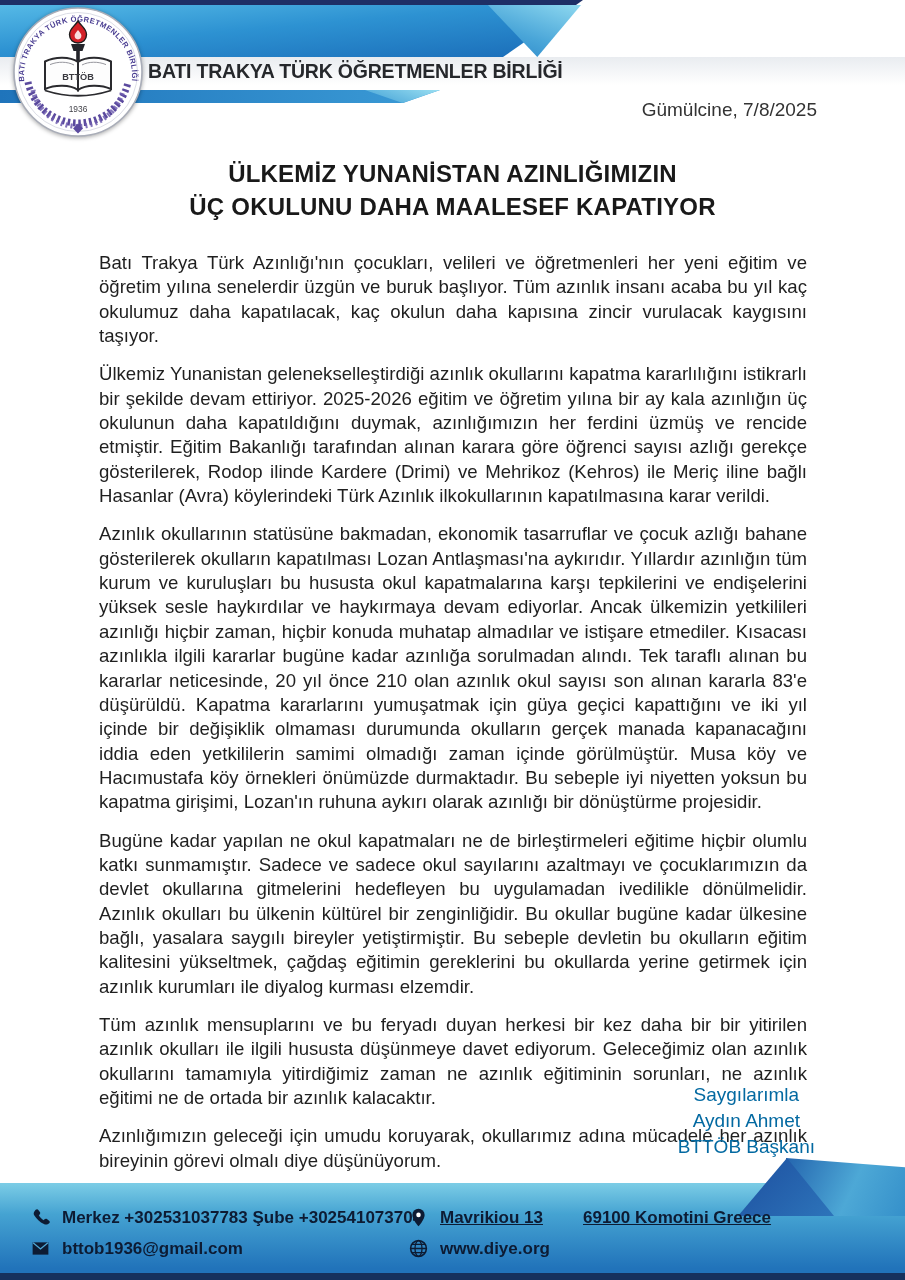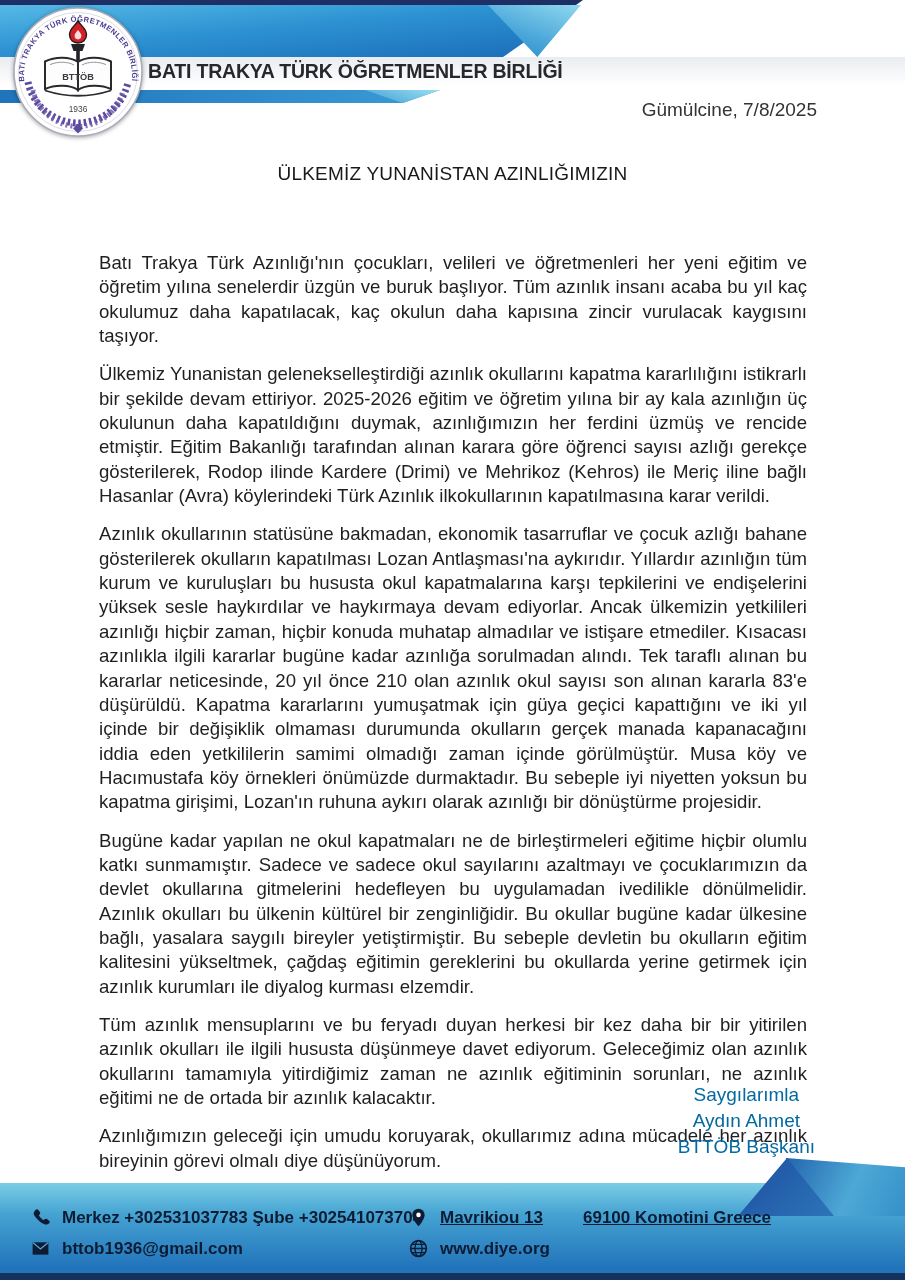--- a/index.html
+++ b/index.html
@@ -43,21 +43,21 @@
     font-size:19.5px;font-weight:bold;letter-spacing:-0.2px;color:#26282c;white-space:nowrap;
   }
   .letter-date{
     position:absolute;top:99px;right:88px;font-size:19px;color:#333;
   }
   .logo{position:absolute;left:12px;top:6px;width:132px;height:132px;filter:drop-shadow(0 1px 2px rgba(0,0,0,.35));z-index:5;}
 
   
   .doc-title{
     position:absolute;left:0;right:0;top:157px;text-align:center;
-    font-size:19px;font-weight:normal;line-height:33px;color:#191919;letter-spacing:.2px;
+    font-size:24px;font-weight:bold;line-height:33px;color:#191919;letter-spacing:.2px;
   }
 
   
   .letter-body{
     position:absolute;left:85px;right:84px;top:237px;
     font-size:18.6px;line-height:24.35px;text-align:justify;color:var(--text-dark,#1f1f1f);
   }
   .letter-body p.para{margin:14px;}
 
   
@@ -140,20 +140,21 @@
       <text x="66" y="73.5" text-anchor="middle" font-size="9.2" font-weight="bold" fill="#3a3a40" font-family="Liberation Sans, sans-serif">BTTÖB</text>
       <text x="66" y="106" text-anchor="middle" font-size="8.4" fill="#3f3f46" font-family="Liberation Sans, sans-serif">1936</text>
     </svg>
   </div>
 
   <div class="org-name">BATI TRAKYA TÜRK ÖĞRETMENLER BİRLİĞİ</div>
   <div class="letter-date">Gümülcine, 7/8/2025</div>
 
   <div class="doc-title">
     <div>ÜLKEMİZ YUNANİSTAN AZINLIĞIMIZIN</div>
+    <div>ÜÇ OKULUNU DAHA MAALESEF KAPATIYOR</div>
   </div>
 
   <div class="letter-body">
       <p class="para">Batı Trakya Türk Azınlığı'nın çocukları, velileri ve öğretmenleri her yeni eğitim ve öğretim yılına senelerdir üzgün ve buruk başlıyor. Tüm azınlık insanı acaba bu yıl kaç okulumuz daha kapatılacak, kaç okulun daha kapısına zincir vurulacak kaygısını taşıyor.</p>
       <p class="para">Ülkemiz Yunanistan gelenekselleştirdiği azınlık okullarını kapatma kararlılığını istikrarlı bir şekilde devam ettiriyor. 2025-2026 eğitim ve öğretim yılına bir ay kala azınlığın üç okulunun daha kapatıldığını duymak, azınlığımızın her ferdini üzmüş ve rencide etmiştir. Eğitim Bakanlığı tarafından alınan karara göre öğrenci sayısı azlığı gerekçe gösterilerek, Rodop ilinde Kardere (Drimi) ve Mehrikoz (Kehros) ile Meriç iline bağlı Hasanlar (Avra) köylerindeki Türk Azınlık ilkokullarının kapatılmasına karar verildi.</p>
       <p class="para">Azınlık okullarının statüsüne bakmadan, ekonomik tasarruflar ve çocuk azlığı bahane gösterilerek okulların kapatılması Lozan Antlaşması'na aykırıdır. Yıllardır azınlığın tüm kurum ve kuruluşları bu hususta okul kapatmalarına karşı tepkilerini ve endişelerini yüksek sesle haykırdılar ve haykırmaya devam ediyorlar. Ancak ülkemizin yetkilileri azınlığı hiçbir zaman, hiçbir konuda muhatap almadılar ve istişare etmediler. Kısacası azınlıkla ilgili kararlar bugüne kadar azınlığa sorulmadan alındı. Tek taraflı alınan bu kararlar neticesinde, 20 yıl önce 210 olan azınlık okul sayısı son alınan kararla 83'e düşürüldü. Kapatma kararlarını yumuşatmak için güya geçici kapattığını ve iki yıl içinde bir değişiklik olmaması durumunda okulların gerçek manada kapanacağını iddia eden yetkililerin samimi olmadığı zaman içinde görülmüştür. Musa köy ve Hacımustafa köy örnekleri önümüzde durmaktadır. Bu sebeple iyi niyetten yoksun bu kapatma girişimi, Lozan'ın ruhuna aykırı olarak azınlığı bir dönüştürme projesidir.</p>
       <p class="para">Bugüne kadar yapılan ne okul kapatmaları ne de birleştirmeleri eğitime hiçbir olumlu katkı sunmamıştır. Sadece ve sadece okul sayılarını azaltmayı ve çocuklarımızın da devlet okullarına gitmelerini hedefleyen bu uygulamadan ivedilikle dönülmelidir. Azınlık okulları bu ülkenin kültürel bir zenginliğidir. Bu okullar bugüne kadar ülkesine bağlı, yasalara saygılı bireyler yetiştirmiştir. Bu sebeple devletin bu okulların eğitim kalitesini yükseltmek, çağdaş eğitimin gereklerini bu okullarda yerine getirmek için azınlık kurumları ile diyalog kurması elzemdir.</p>
       <p class="para">Tüm azınlık mensuplarını ve bu feryadı duyan herkesi bir kez daha bir bir yitirilen azınlık okulları ile ilgili hususta düşünmeye davet ediyorum. Geleceğimiz olan azınlık okullarını tamamıyla yitirdiğimiz zaman ne azınlık eğitiminin sorunları, ne azınlık eğitimi ne de ortada bir azınlık kalacaktır.</p>
       <p class="para">Azınlığımızın geleceği için umudu koruyarak, okullarımız adına mücadele her azınlık bireyinin görevi olmalı diye düşünüyorum.</p>
     </div>

